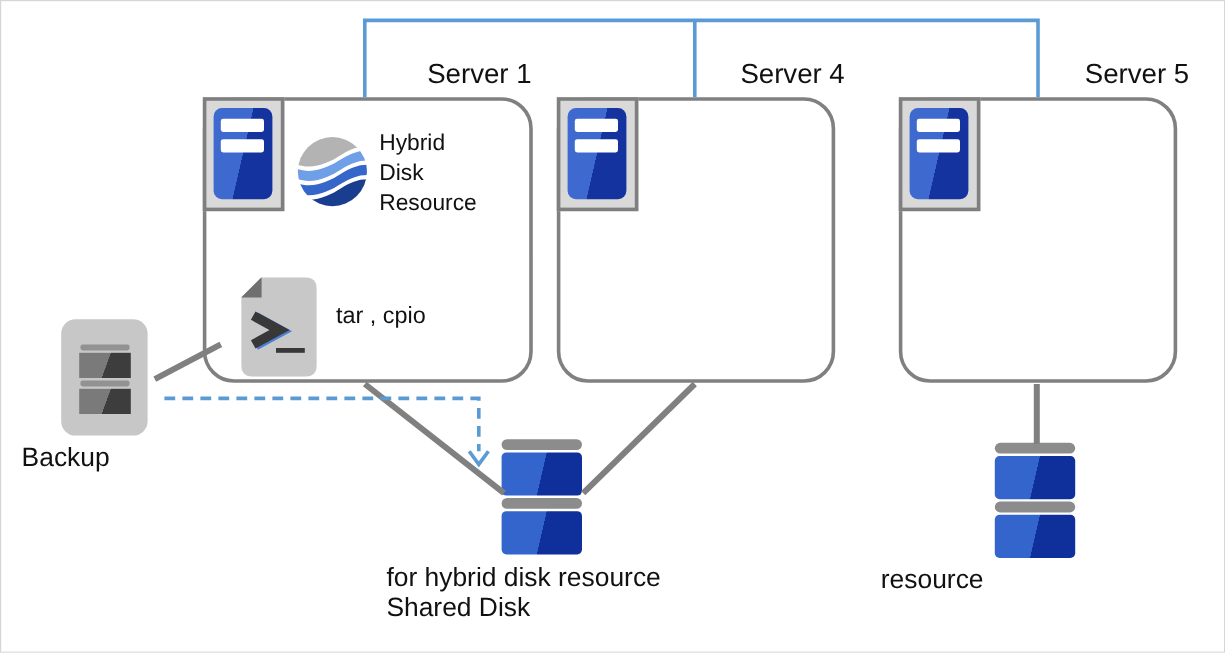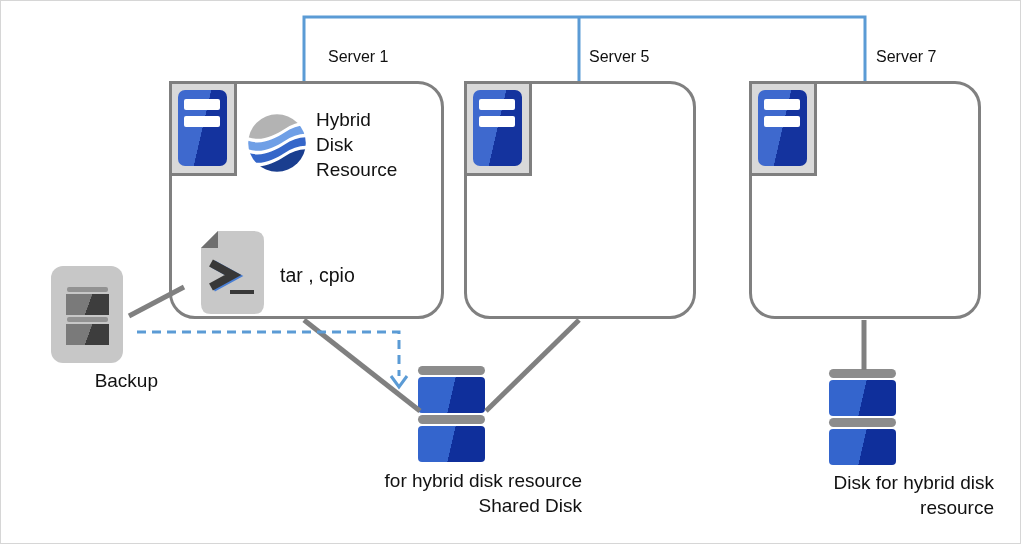--- a/index.html
+++ b/index.html
@@ -11,72 +11,72 @@
   .abs{position:absolute;}
   
   .server-box{
     position:absolute;top:80px;height:238px;background:#fff;
     border:3px solid #808080;border-radius:26px;box-sizing:border-box;z-index:1;
   }
   #server1-box{left:168px;width:275px;}
   #server2-box{left:463px;width:232px;}
   #server3-box{left:748px;width:232px;}
   
-  .server-label{position:absolute;top:47px;font-size:16px;white-space:nowrap;z-index:2;}
+  .server-label{position:absolute;top:47px;font-size:23px;white-space:nowrap;z-index:2;margin-left:28px;}
   
   .server-icon{
     position:absolute;width:68px;height:95px;background:#d9d9d9;
     border:3px solid #7f7f7f;box-sizing:border-box;z-index:3;
   }
   .tower{
     position:absolute;left:6px;top:6px;width:49px;height:76px;border-radius:7px;
     background:linear-gradient(103deg,#3E69CE 49.9%,#14339E 50.1%);
   }
   .tower .bar{position:absolute;left:6px;width:36px;height:11px;background:#fff;border-radius:2px;}
   .tower .bar.b1{top:9px;}
   .tower .bar.b2{top:26px;}
   
   .hybrid-text{position:absolute;left:315px;top:106px;font-size:19px;line-height:25px;z-index:3;}
   .hybrid-text div{white-space:nowrap;}
   
-  .script-text{position:absolute;left:279px;top:251px;font-size:19.5px;white-space:nowrap;z-index:3;margin-top:12px;}
+  .script-text{position:absolute;left:279px;top:251px;font-size:19.5px;white-space:nowrap;z-index:3;}
   
   .backup{
     position:absolute;left:50px;top:265px;width:72px;height:97px;
     background:#c7c7c7;border-radius:12px;z-index:3;
   }
   .bd-bar{position:absolute;left:16px;width:41px;height:5px;background:#929292;border-radius:2px;}
   .bd-slot{position:absolute;left:15px;width:43px;height:21px;
     background:linear-gradient(110deg,#7a7a7a 52%,#3d3d3d 52.3%);}
   
   .disk{position:absolute;width:67px;z-index:3;}
   .disk .cap{height:9px;background:#8c8c8c;border-radius:5px;}
   .disk .body{height:36px;margin:2px 0;border-radius:4px;
     background:linear-gradient(103deg,#3465CD 49.9%,#0F2F9B 50.1%);}
   
-  .caption{position:absolute;font-size:19px;line-height:25px;text-align:right;z-index:3;}
+  .caption{position:absolute;font-size:22px;line-height:25px;text-align:left;z-index:3;}
   .caption div{white-space:nowrap;}
   #backup-caption{left:17px;top:368px;width:140px;line-height:23px;}
   #shared-disk-caption{left:321px;top:467px;width:260px;}
   #hybrid-disk-caption{left:733px;top:469px;width:260px;}
   
   #connectors{position:absolute;left:0;top:0;z-index:4;pointer-events:none;}
 </style>
 </head>
 <body>
 
 <div id="canvas">
 
   <div class="server-box" id="server1-box"></div>
   <div class="server-box" id="server2-box"></div>
   <div class="server-box" id="server3-box"></div>
 
   <div class="server-label" style="left:327px;">Server 1</div>
-  <div class="server-label" style="left:588px;">Server 5</div>
-  <div class="server-label" style="left:875px;">Server 7</div>
+  <div class="server-label" style="left:588px;">Server 4</div>
+  <div class="server-label" style="left:875px;">Server 5</div>
 
   <div class="server-icon" style="left:168px;top:80px;">
     <div class="tower">
       <div class="bar b1"></div>
       <div class="bar b2"></div>
     </div>
   </div>
   <div class="server-icon" style="left:463px;top:80px;">
     <div class="tower">
       <div class="bar b1"></div>
@@ -141,21 +141,20 @@
     <div>Shared Disk</div>
   </div>
 
   <div class="disk" style="left:828px;top:368px;">
     <div class="cap"></div>
     <div class="body"></div>
     <div class="cap"></div>
     <div class="body"></div>
   </div>
   <div class="caption" id="hybrid-disk-caption">
-    <div>Disk for hybrid disk</div>
     <div>resource</div>
   </div>
 
   <svg id="connectors" width="1021" height="544" viewBox="0 0 1021 544">
 
     <path d="M303,80 L303,16 L864,16 L864,80 M578,16 L578,80" fill="none" stroke="#5b9bd5" stroke-width="3"></path>
 
     <path d="M128,315 L183,286" stroke="#808080" stroke-width="5"></path>
     <path d="M303,319 L419,410" stroke="#808080" stroke-width="5"></path>
     <path d="M578,319 L485,410" stroke="#808080" stroke-width="5"></path>

